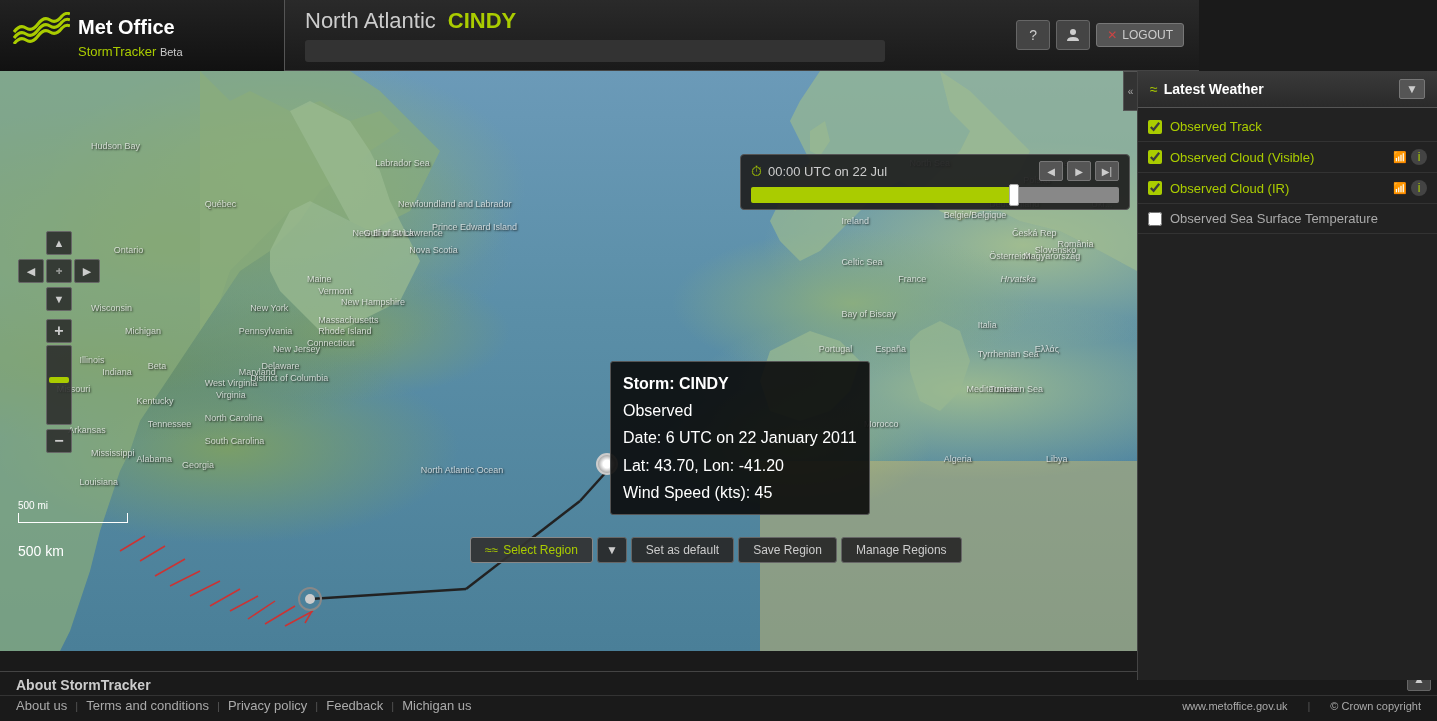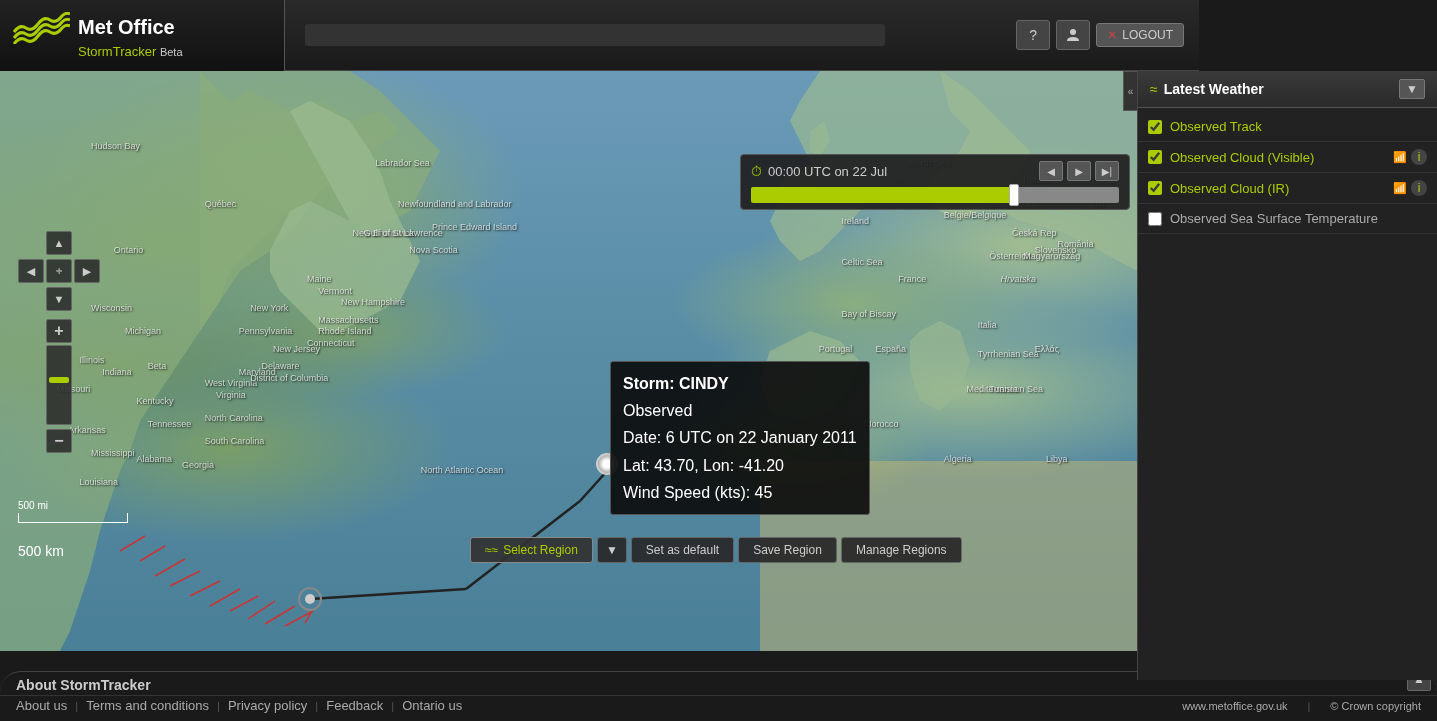--- a/index.html
+++ b/index.html
@@ -227,21 +227,21 @@
     .info-icon {
       color: #aacc00; font-size: 12px; cursor: pointer;
       background: #444; border-radius: 50%; width: 16px; height: 16px;
       display: flex; align-items: center; justify-content: center;
     }
 
     
     #about-footer {
       position: absolute; bottom: 0; left: 0; width: 1437px; height: 50px;
       background: #1a1a1a; border-top: 1px solid #444;
-      display: flex; flex-direction: column; border-radius: 21px;
+      display: flex; flex-direction: column;
     }
     #footer-links {
       display: flex; align-items: center; padding: 2px 16px; gap: 0;
       border-top: 1px solid #333;
     }
     .footer-link {
       color: #aaa; font-size: 13px; text-decoration: none; cursor: pointer;
     }
     .footer-divider {
       color: #555; margin: 0 8px; font-size: 11px;
@@ -286,20 +286,24 @@
         <path d="M2,32 Q8,24 14,28 Q20,32 26,24 Q32,16 38,20 Q44,24 50,16 Q54,12 58,14" stroke="#aacc00" stroke-width="3" fill="none"></path>
       </svg>
       <span style="color:#fff;font-size:20px;font-weight:bold;">Met Office</span>
     </div>
     <div style="color:#aacc00;font-size:13px;margin-left:66px;">
       <span>StormTracker</span>&nbsp;<span style="color:#ccc;font-size:11px;">Beta</span>
     </div>
   </div>
 
   <div id="storm-title-bar">
+    <div id="storm-name-row">
+      <span style="color:#ccc;font-size:22px;">North Atlantic</span>
+      <span style="color:#aacc00;font-size:22px;font-weight:bold;">CINDY</span>
+    </div>
     <div id="storm-subtitle"></div>
   </div>
 
   <div id="header-buttons">
     <button class="hdr-btn">?</button>
     <button class="hdr-btn">
       <svg width="16" height="16" viewBox="0 0 16 16">
         <circle cx="8" cy="5" r="3" fill="#ccc"></circle>
         <path d="M2,14 Q2,10 8,10 Q14,10 14,14" fill="#ccc"></path>
       </svg>
@@ -541,21 +545,21 @@
   <div style="color:#ccc;font-size:14px;padding:5px 16px 2px;font-weight:bold;">About StormTracker</div>
   <div id="footer-links">
     <a class="footer-link">About us</a>
     <span class="footer-divider">|</span>
     <a class="footer-link">Terms and conditions</a>
     <span class="footer-divider">|</span>
     <a class="footer-link">Privacy policy</a>
     <span class="footer-divider">|</span>
     <a class="footer-link">Feedback</a>
     <span class="footer-divider">|</span>
-    <a class="footer-link">Ontario us</a>
+    <a class="footer-link">Michigan us</a>
     <div id="footer-right">
       <span class="footer-right-text">www.metoffice.gov.uk</span>
       <span class="footer-divider">|</span>
       <span class="footer-right-text">© Crown copyright</span>
     </div>
   </div>
 </div>
 
 <button id="scroll-top-btn">▲</button>
 

